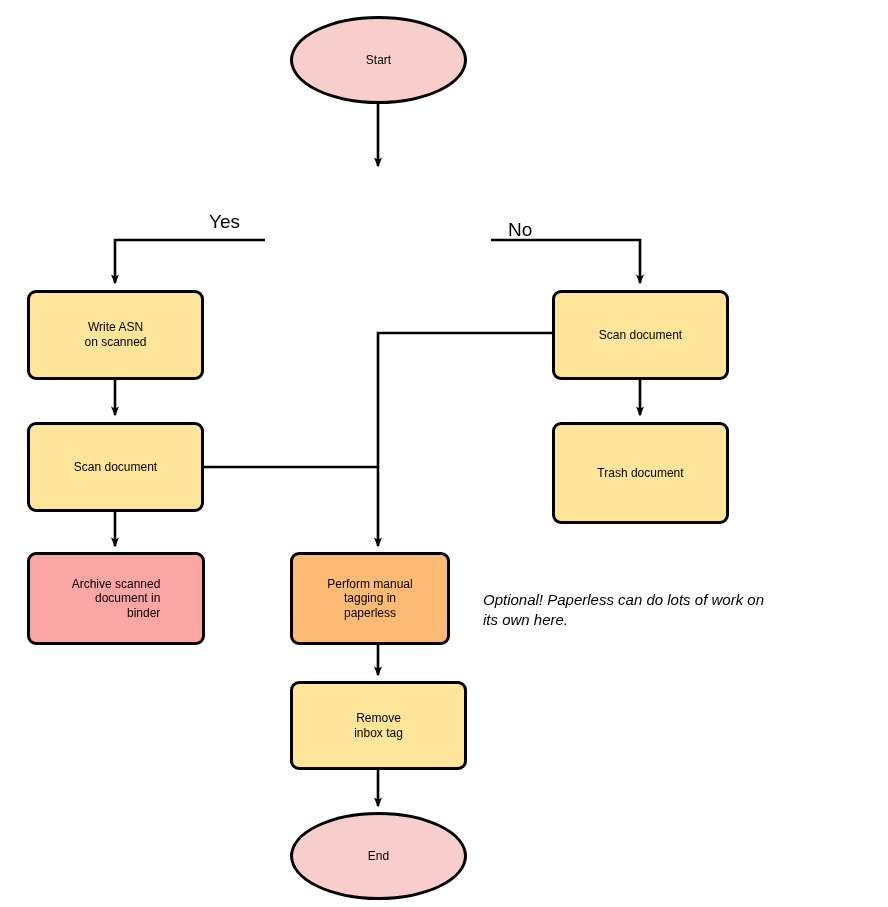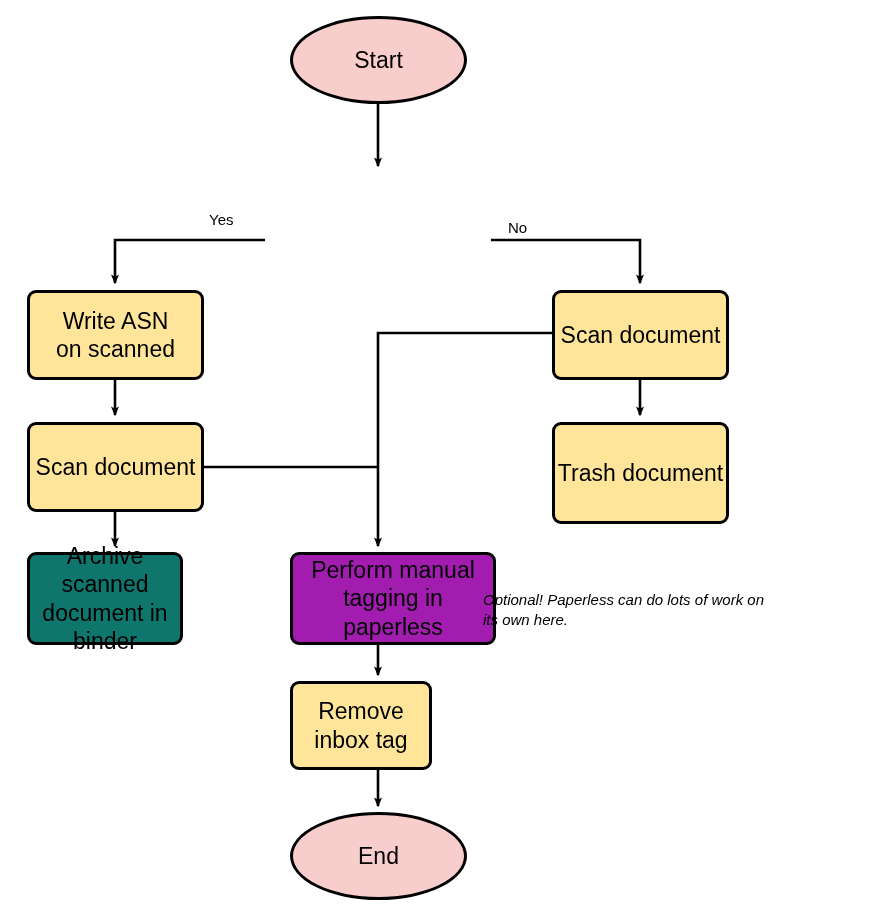--- a/index.html
+++ b/index.html
@@ -25,21 +25,21 @@
     height: 907px;
   }
   .node {
     position: absolute;
     box-sizing: border-box;
     display: flex;
     align-items: center;
     justify-content: center;
     text-align: center;
     color: #000000;
-    font-size: 23px;
+    font-size: 12px;
     line-height: 1.22;
     z-index: 2;
   }
   .node-process {
     border: 3px solid #000000;
     border-radius: 9px;
   }
   .node-terminal {
     border: 3px solid #000000;
     border-radius: 50%;
@@ -62,21 +62,21 @@
     position: relative;
     z-index: 3;
     text-align: center;
     font-size: 19px;
     line-height: 1.22;
     color: #000000;
     pointer-events: none;
   }
   .edge-label {
     position: absolute;
-    font-size: 15px;
+    font-size: 19px;
     color: #000000;
     background: transparent;
     z-index: 3;
     white-space: nowrap;
   }
   .annotation {
     position: absolute;
     font-style: italic;
     font-size: 15px;
     line-height: 1.33;
@@ -130,45 +130,45 @@
     <div>
       <span class="nline">Write ASN</span>
       <span class="nline">on scanned</span>
     </div>
   </div>
 
   <div class="node node-process" style="left:27px; top:422px; width:177px; height:90px; background:#ffe599;">
     <span>Scan document</span>
   </div>
 
-  <div class="node node-process" style="left:27px; top:552px; width:156px; height:93px; background:#0f766e;">
+  <div class="node node-process" style="left:27px; top:552px; width:178px; height:93px; background:#fca5a5;text-align:right;">
     <div>
       <span class="nline">Archive scanned</span>
       <span class="nline">document in</span>
       <span class="nline">binder</span>
     </div>
   </div>
 
   <div class="node node-process" style="left:552px; top:290px; width:177px; height:90px; background:#ffe599;">
     <span>Scan document</span>
   </div>
 
   <div class="node node-process" style="left:552px; top:422px; width:177px; height:102px; background:#ffe599;">
     <span>Trash document</span>
   </div>
 
-  <div class="node node-process" style="left:290px; top:552px; width:206px; height:93px; background:#a21caf;">
+  <div class="node node-process" style="left:290px; top:552px; width:160px; height:93px; background:#fdba74;">
     <div>
       <span class="nline">Perform manual</span>
       <span class="nline">tagging in</span>
       <span class="nline">paperless</span>
     </div>
   </div>
 
-  <div class="node node-process" style="left:290px; top:681px; width:142px; height:89px; background:#ffe599;">
+  <div class="node node-process" style="left:290px; top:681px; width:177px; height:89px; background:#ffe599;">
     <div>
       <span class="nline">Remove</span>
       <span class="nline">inbox tag</span>
     </div>
   </div>
 
   <div class="node node-terminal" style="left:290px; top:812px; width:177px; height:88px; background:#f8cecc;">
     <span>End</span>
   </div>
 

